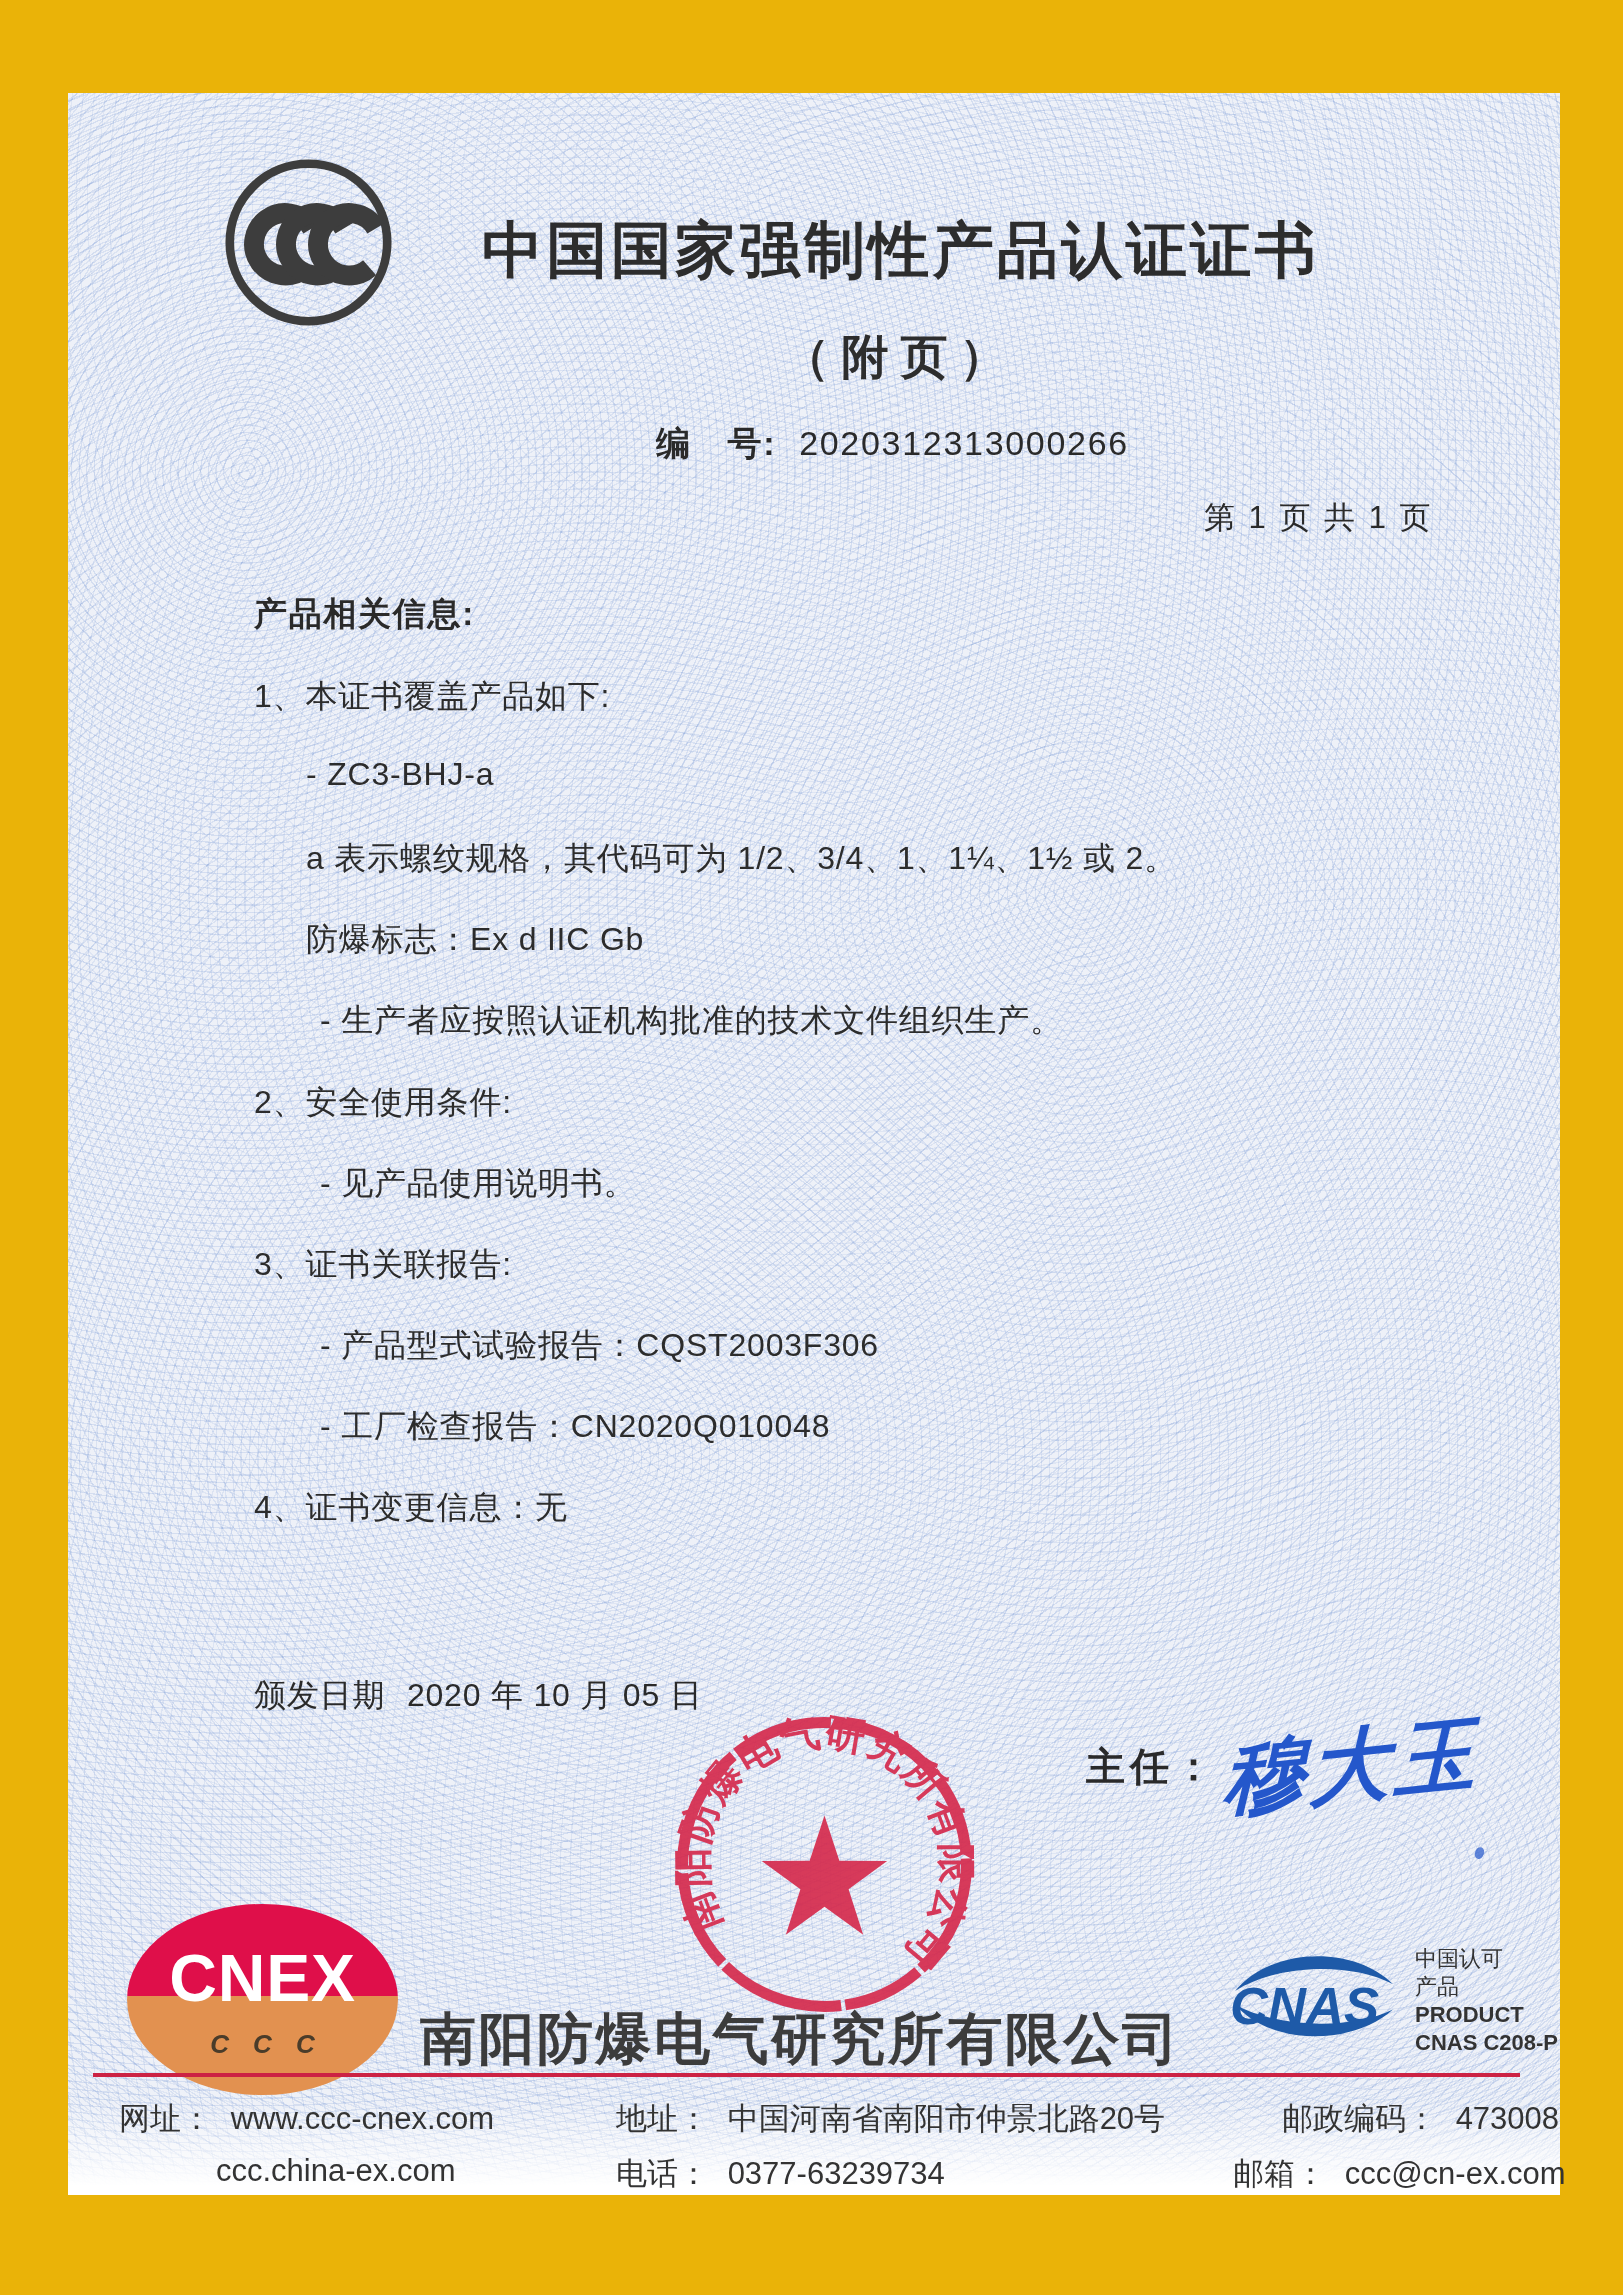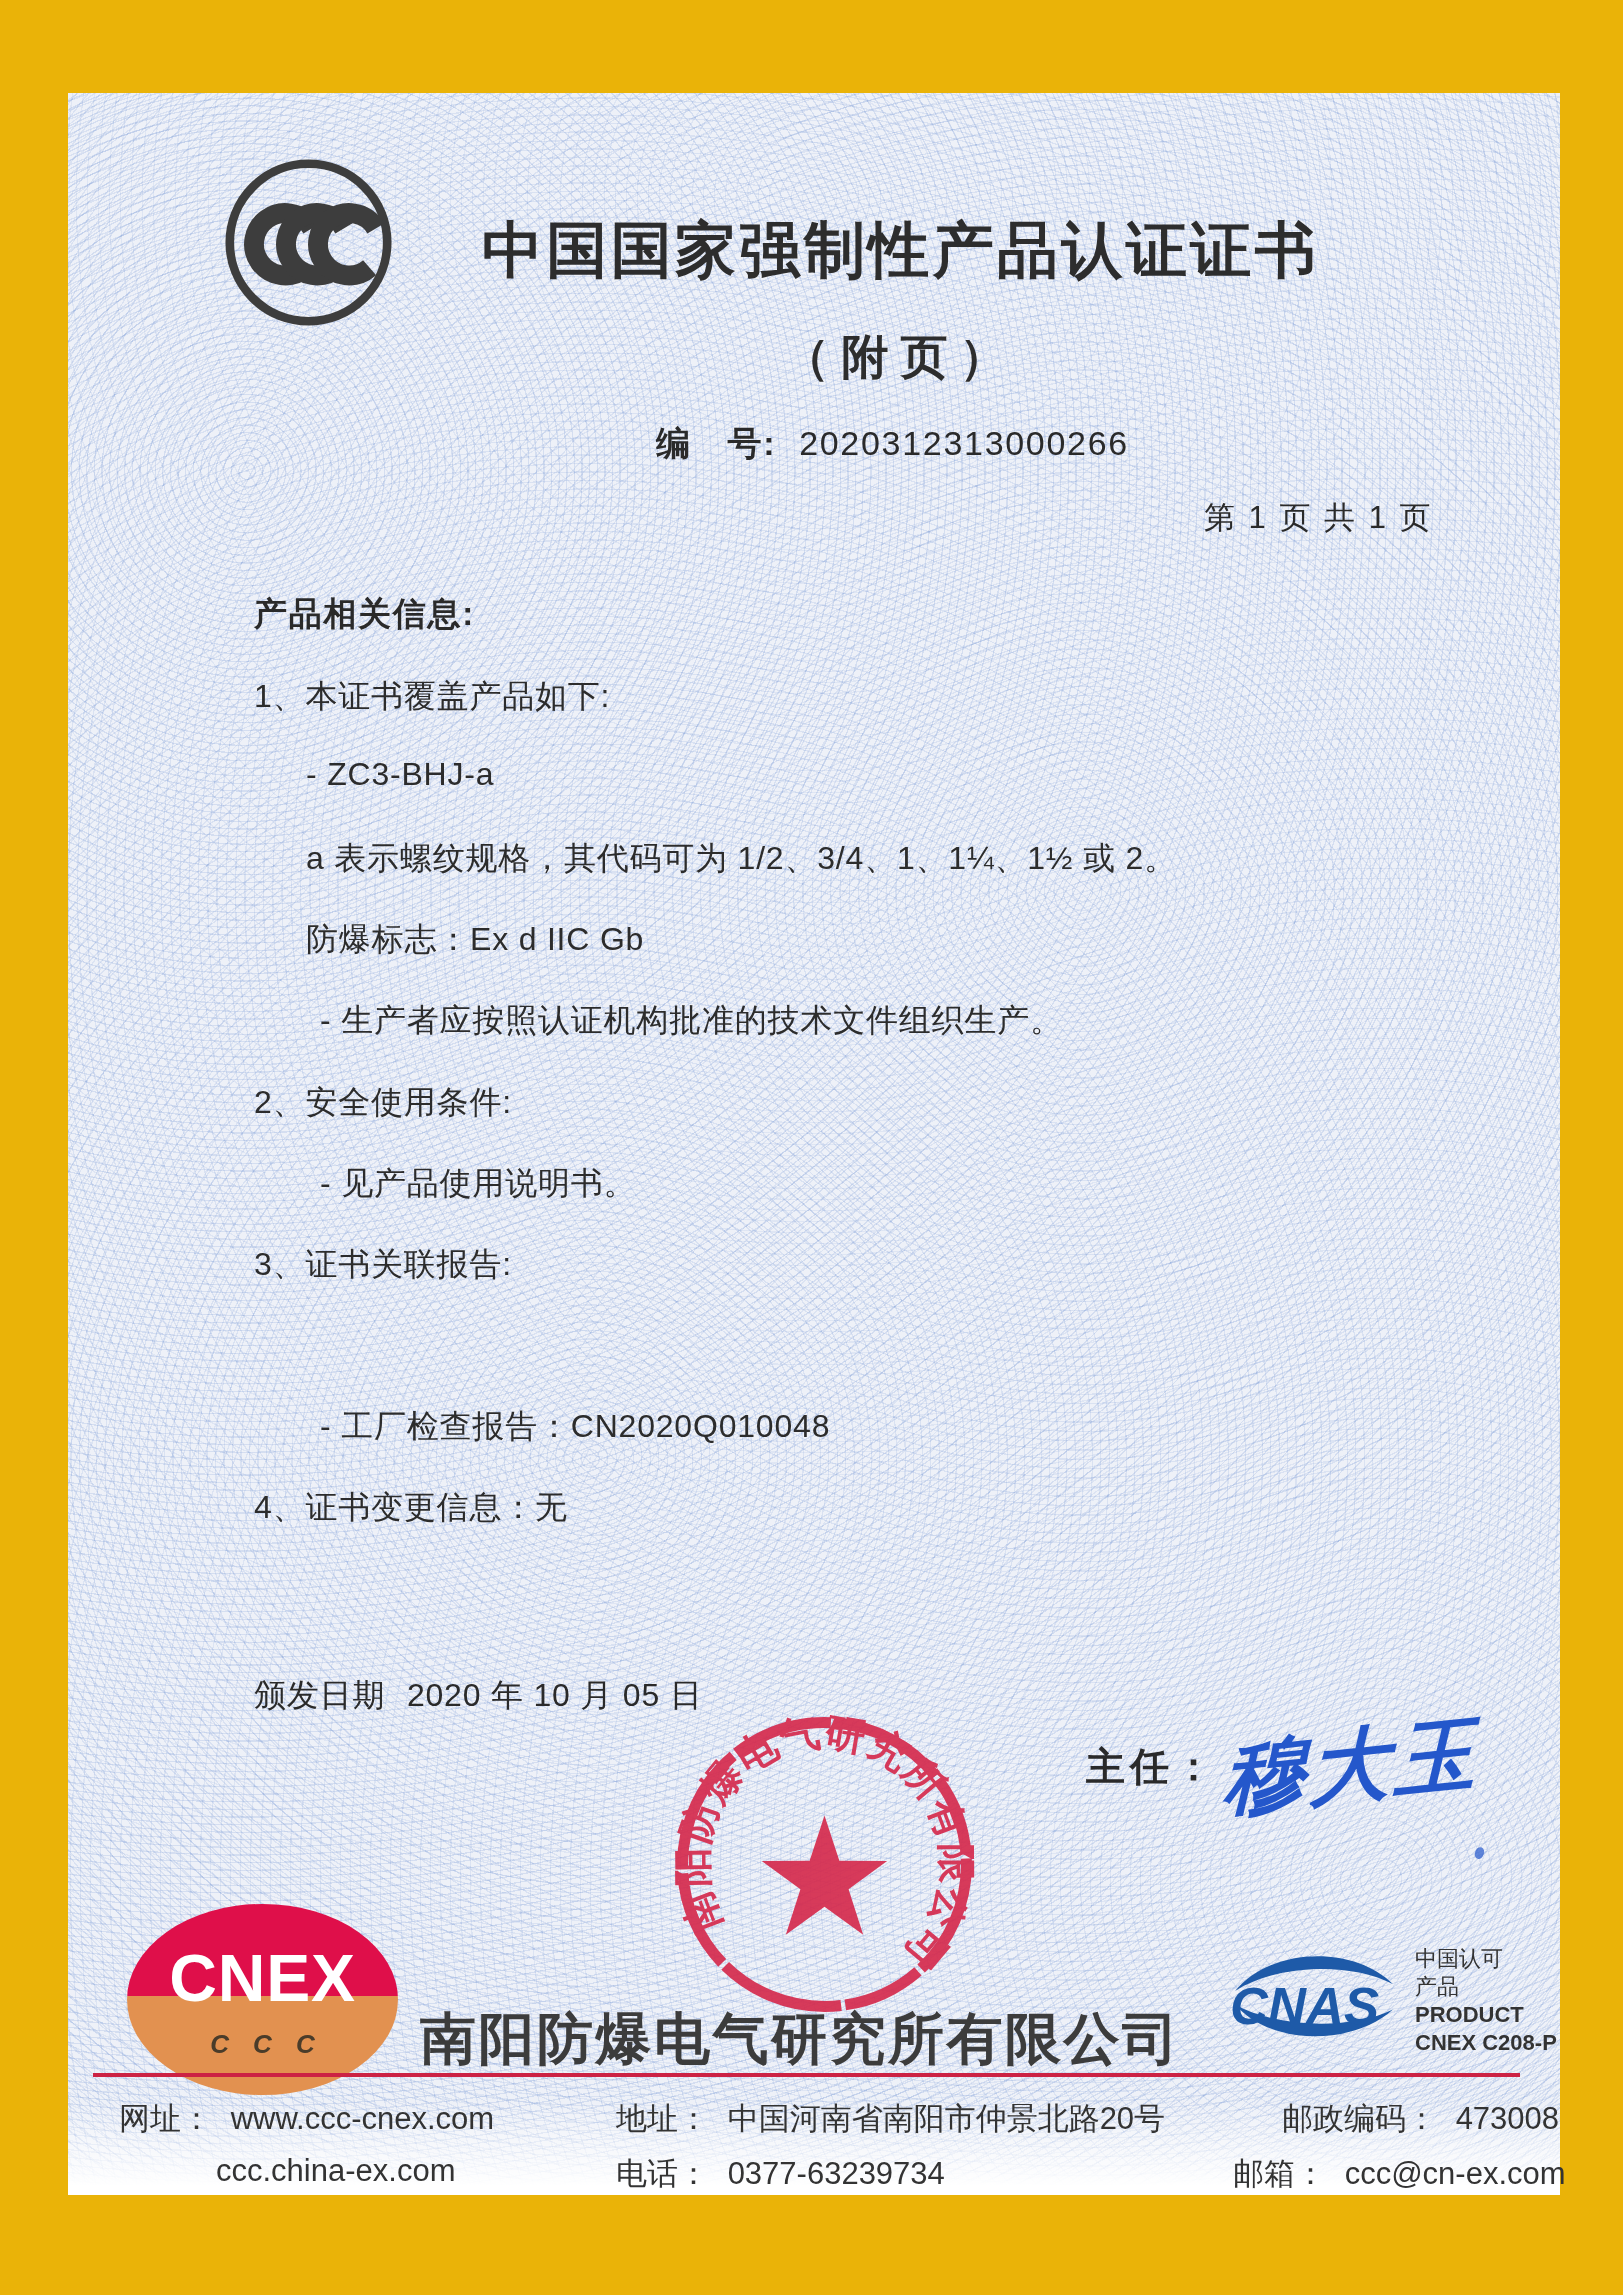--- a/index.html
+++ b/index.html
@@ -99,20 +99,21 @@
 
   <div class="abs section-title">产品相关信息:</div>
   <div class="abs bline ind0 l0">1、本证书覆盖产品如下:</div>
   <div class="abs bline ind1 l1">- ZC3-BHJ-a</div>
   <div class="abs bline ind1 l2">a 表示螺纹规格，其代码可为 1/2、3/4、1、1¼、1½ 或 2。</div>
   <div class="abs bline ind1 l3">防爆标志：Ex d IIC Gb</div>
   <div class="abs bline ind2 l4">- 生产者应按照认证机构批准的技术文件组织生产。</div>
   <div class="abs bline ind0 l5">2、安全使用条件:</div>
   <div class="abs bline ind2 l6">- 见产品使用说明书。</div>
   <div class="abs bline ind0 l7">3、证书关联报告:</div>
+  <div class="abs bline ind2 l8">- 产品型式试验报告：CQST2003F306</div>
   <div class="abs bline ind2 l9">- 工厂检查报告：CN2020Q010048</div>
   <div class="abs bline ind0 l10">4、证书变更信息：无</div>
 
   <div class="abs issue-date">
     <span class="dlabel">颁发日期</span>
     <span>2020 年 10 月 05 日</span>
   </div>
 
   <div class="abs director">主任：</div>
   <div class="abs signature">穆大玉</div>
@@ -138,21 +139,21 @@
 
   <svg class="abs cnas" viewBox="0 0 210 132">
     <path d="M12,60 C 55,8 152,6 198,52 C 150,26 62,28 12,60 Z" fill="#1e5aa8"></path>
     <path d="M12,76 C 55,126 152,124 198,82 C 150,106 62,104 12,76 Z" fill="#1e5aa8"></path>
     <text x="6" y="99" font-size="62" font-weight="bold" font-style="italic" fill="#1e5aa8">CNAS</text>
   </svg>
   <div class="abs cnas-side">
     <div>中国认可</div>
     <div>产品</div>
     <div class="b">PRODUCT</div>
-    <div class="b">CNEX C208-P</div>
+    <div class="b">CNAS C208-P</div>
   </div>
 
   <div class="abs divider" style="background:#cc2244;"></div>
 
   <div class="abs footer f-web1">
     <span class="flabel">网址：</span>
     <span>www.ccc-cnex.com</span>
   </div>
   <div class="abs footer f-web2">ccc.china-ex.com</div>
 

